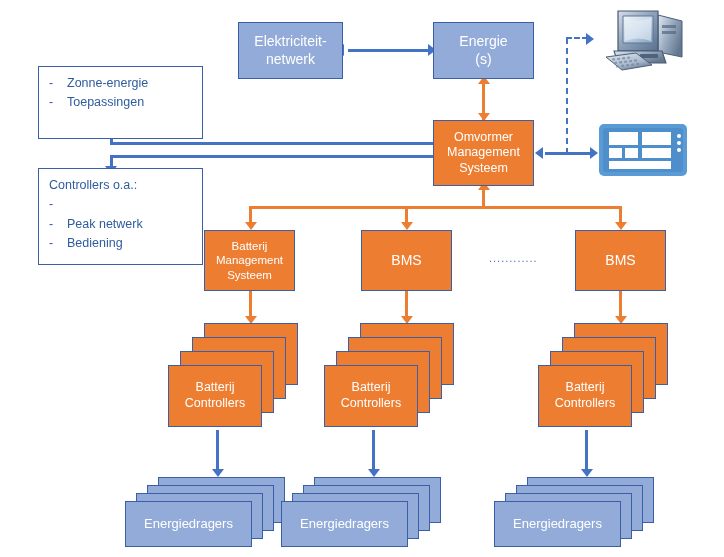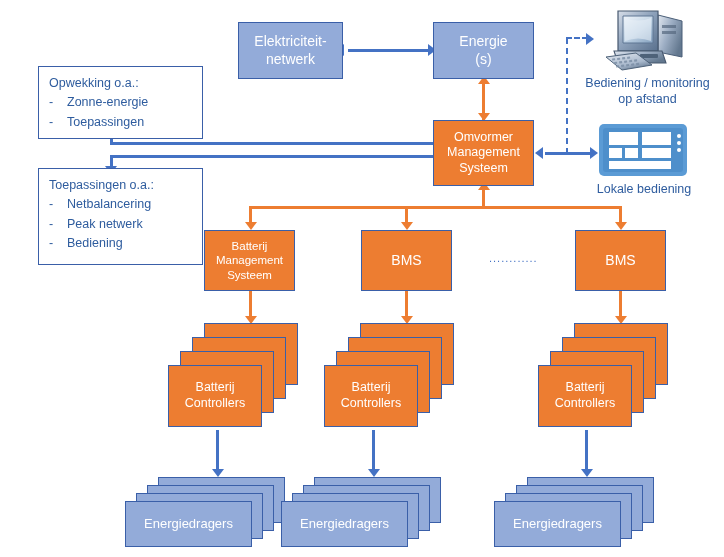--- a/index.html
+++ b/index.html
@@ -171,36 +171,34 @@
     <span>(s)</span>
   </div>
 
   <div class="box orange-fill" style="left:433px;top:120px;width:101px;height:66px;font-size:12.5px;flex-direction:column;">
     <span>Omvormer</span>
     <span>Management</span>
     <span>Systeem</span>
   </div>
 
   <div class="white-box" style="position:absolute;left:38px;top:66px;width:145px;height:58px;">
-    <div>Opwekking o.a.:</div>
     <div class="bullet-row">
       <span class="dash">-</span>
       <span>Zonne-energie</span>
     </div>
     <div class="bullet-row">
       <span class="dash">-</span>
       <span>Toepassingen</span>
     </div>
   </div>
 
   <div class="white-box" style="position:absolute;left:38px;top:168px;width:145px;height:82px;">
-    <div>Toepassingen o.a.:</div>
-    <div class="bullet-row">
-      <span class="dash">-</span>
-      <span>Netbalancering</span>
+    <div>Controllers o.a.:</div>
+    <div class="bullet-row">
+      <span class="dash">-</span>
     </div>
     <div class="bullet-row">
       <span class="dash">-</span>
       <span>Peak netwerk</span>
     </div>
     <div class="bullet-row">
       <span class="dash">-</span>
       <span>Bediening</span>
     </div>
   </div>
@@ -327,24 +325,20 @@
         <rect x="34" y="54.6" width="3" height="2.2" rx="0.4" transform="rotate(-8 34 54.6)"></rect>
         <rect x="16" y="60.5" width="3" height="2.2" rx="0.4" transform="rotate(-8 16 60.5)"></rect>
         <rect x="21" y="59.9" width="3" height="2.2" rx="0.4" transform="rotate(-8 21 59.9)"></rect>
         <rect x="26" y="59.3" width="3" height="2.2" rx="0.4" transform="rotate(-8 26 59.3)"></rect>
         <rect x="31" y="58.7" width="3" height="2.2" rx="0.4" transform="rotate(-8 31 58.7)"></rect>
         <rect x="36" y="58.1" width="3" height="2.2" rx="0.4" transform="rotate(-8 36 58.1)"></rect>
       </g>
     </svg>
   </div>
 
-  <div class="caption" style="left:575px;top:76px;width:145px;">
-    <div>Bediening / monitoring</div>
-    <div>op afstand</div>
-  </div>
 
   <div class="icon-wrap" style="left:597px;top:122px;width:92px;height:56px;">
     <svg width="92" height="56" viewBox="0 0 92 56">
       <rect x="2" y="2" width="88" height="52" rx="5" fill="#5B9BD5"></rect>
       <rect x="6" y="6" width="80" height="44" rx="3" fill="#4E8FCB"></rect>
       <g fill="#FFFFFF">
         <rect x="12" y="10" width="29" height="13"></rect>
         <rect x="45" y="10" width="29" height="13"></rect>
         <rect x="12" y="26" width="13" height="10"></rect>
         <rect x="28" y="26" width="13" height="10"></rect>
@@ -352,17 +346,14 @@
         <rect x="12" y="39" width="62" height="8"></rect>
       </g>
       <g fill="#FFFFFF">
         <circle cx="82" cy="14" r="2"></circle>
         <circle cx="82" cy="21" r="2"></circle>
         <circle cx="82" cy="28" r="2"></circle>
       </g>
     </svg>
   </div>
 
-  <div class="caption" style="left:578px;top:182px;width:132px;">
-    <div>Lokale bediening</div>
-  </div>
 
 </div>
 
 </body></html>

